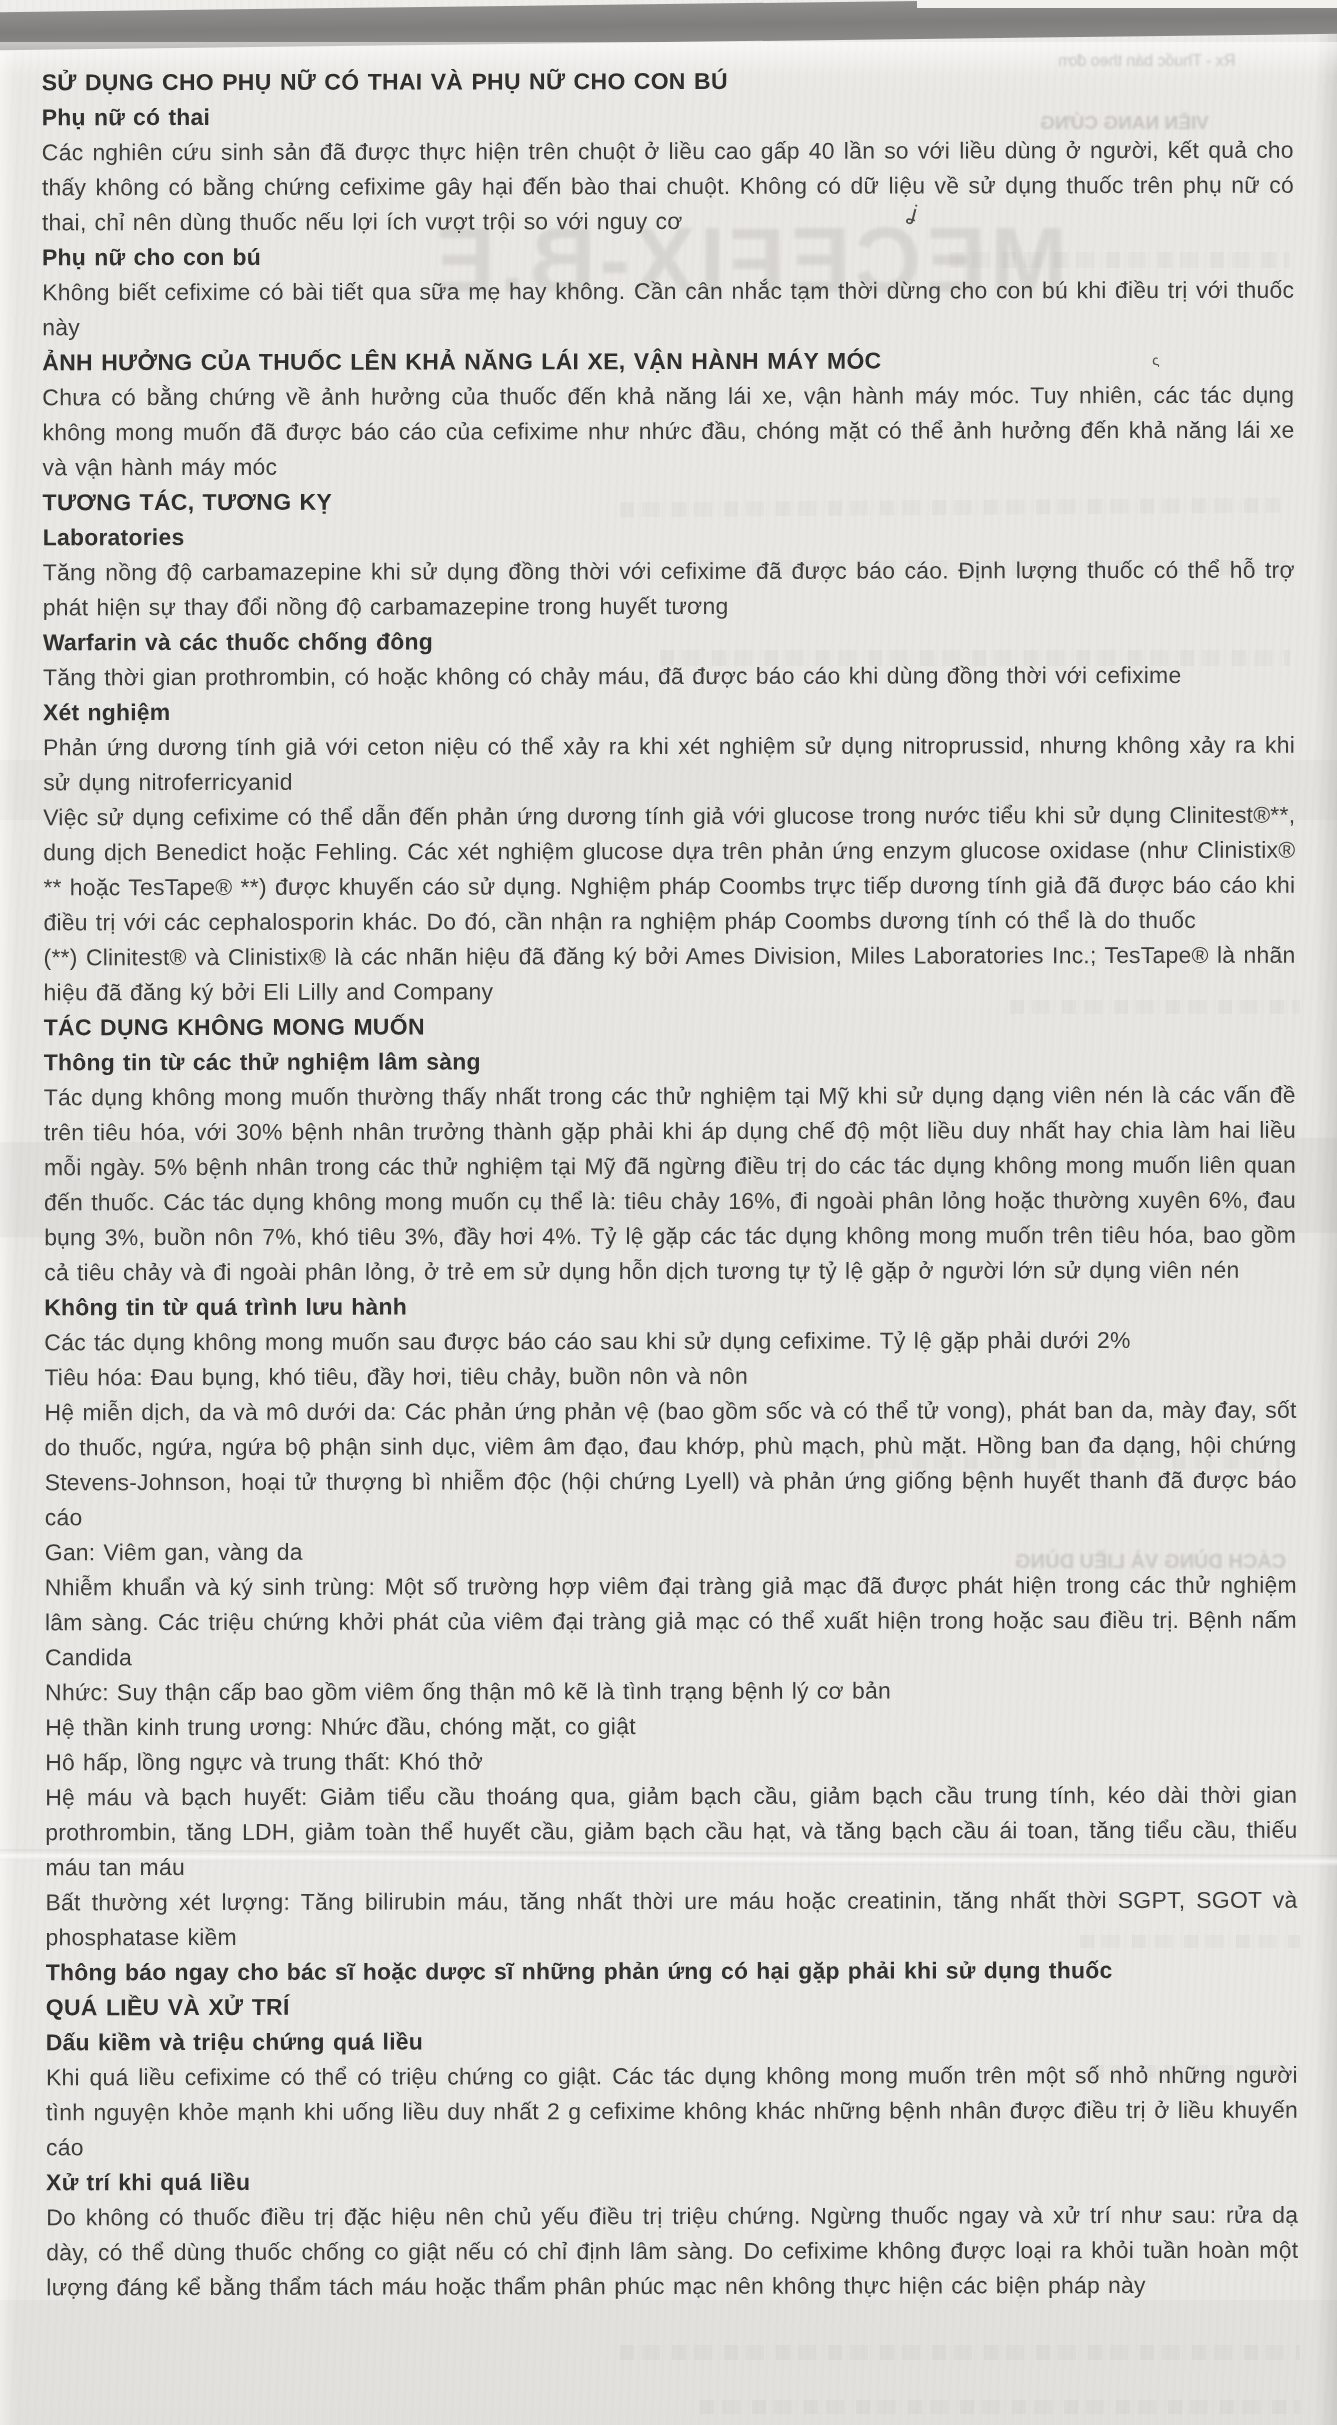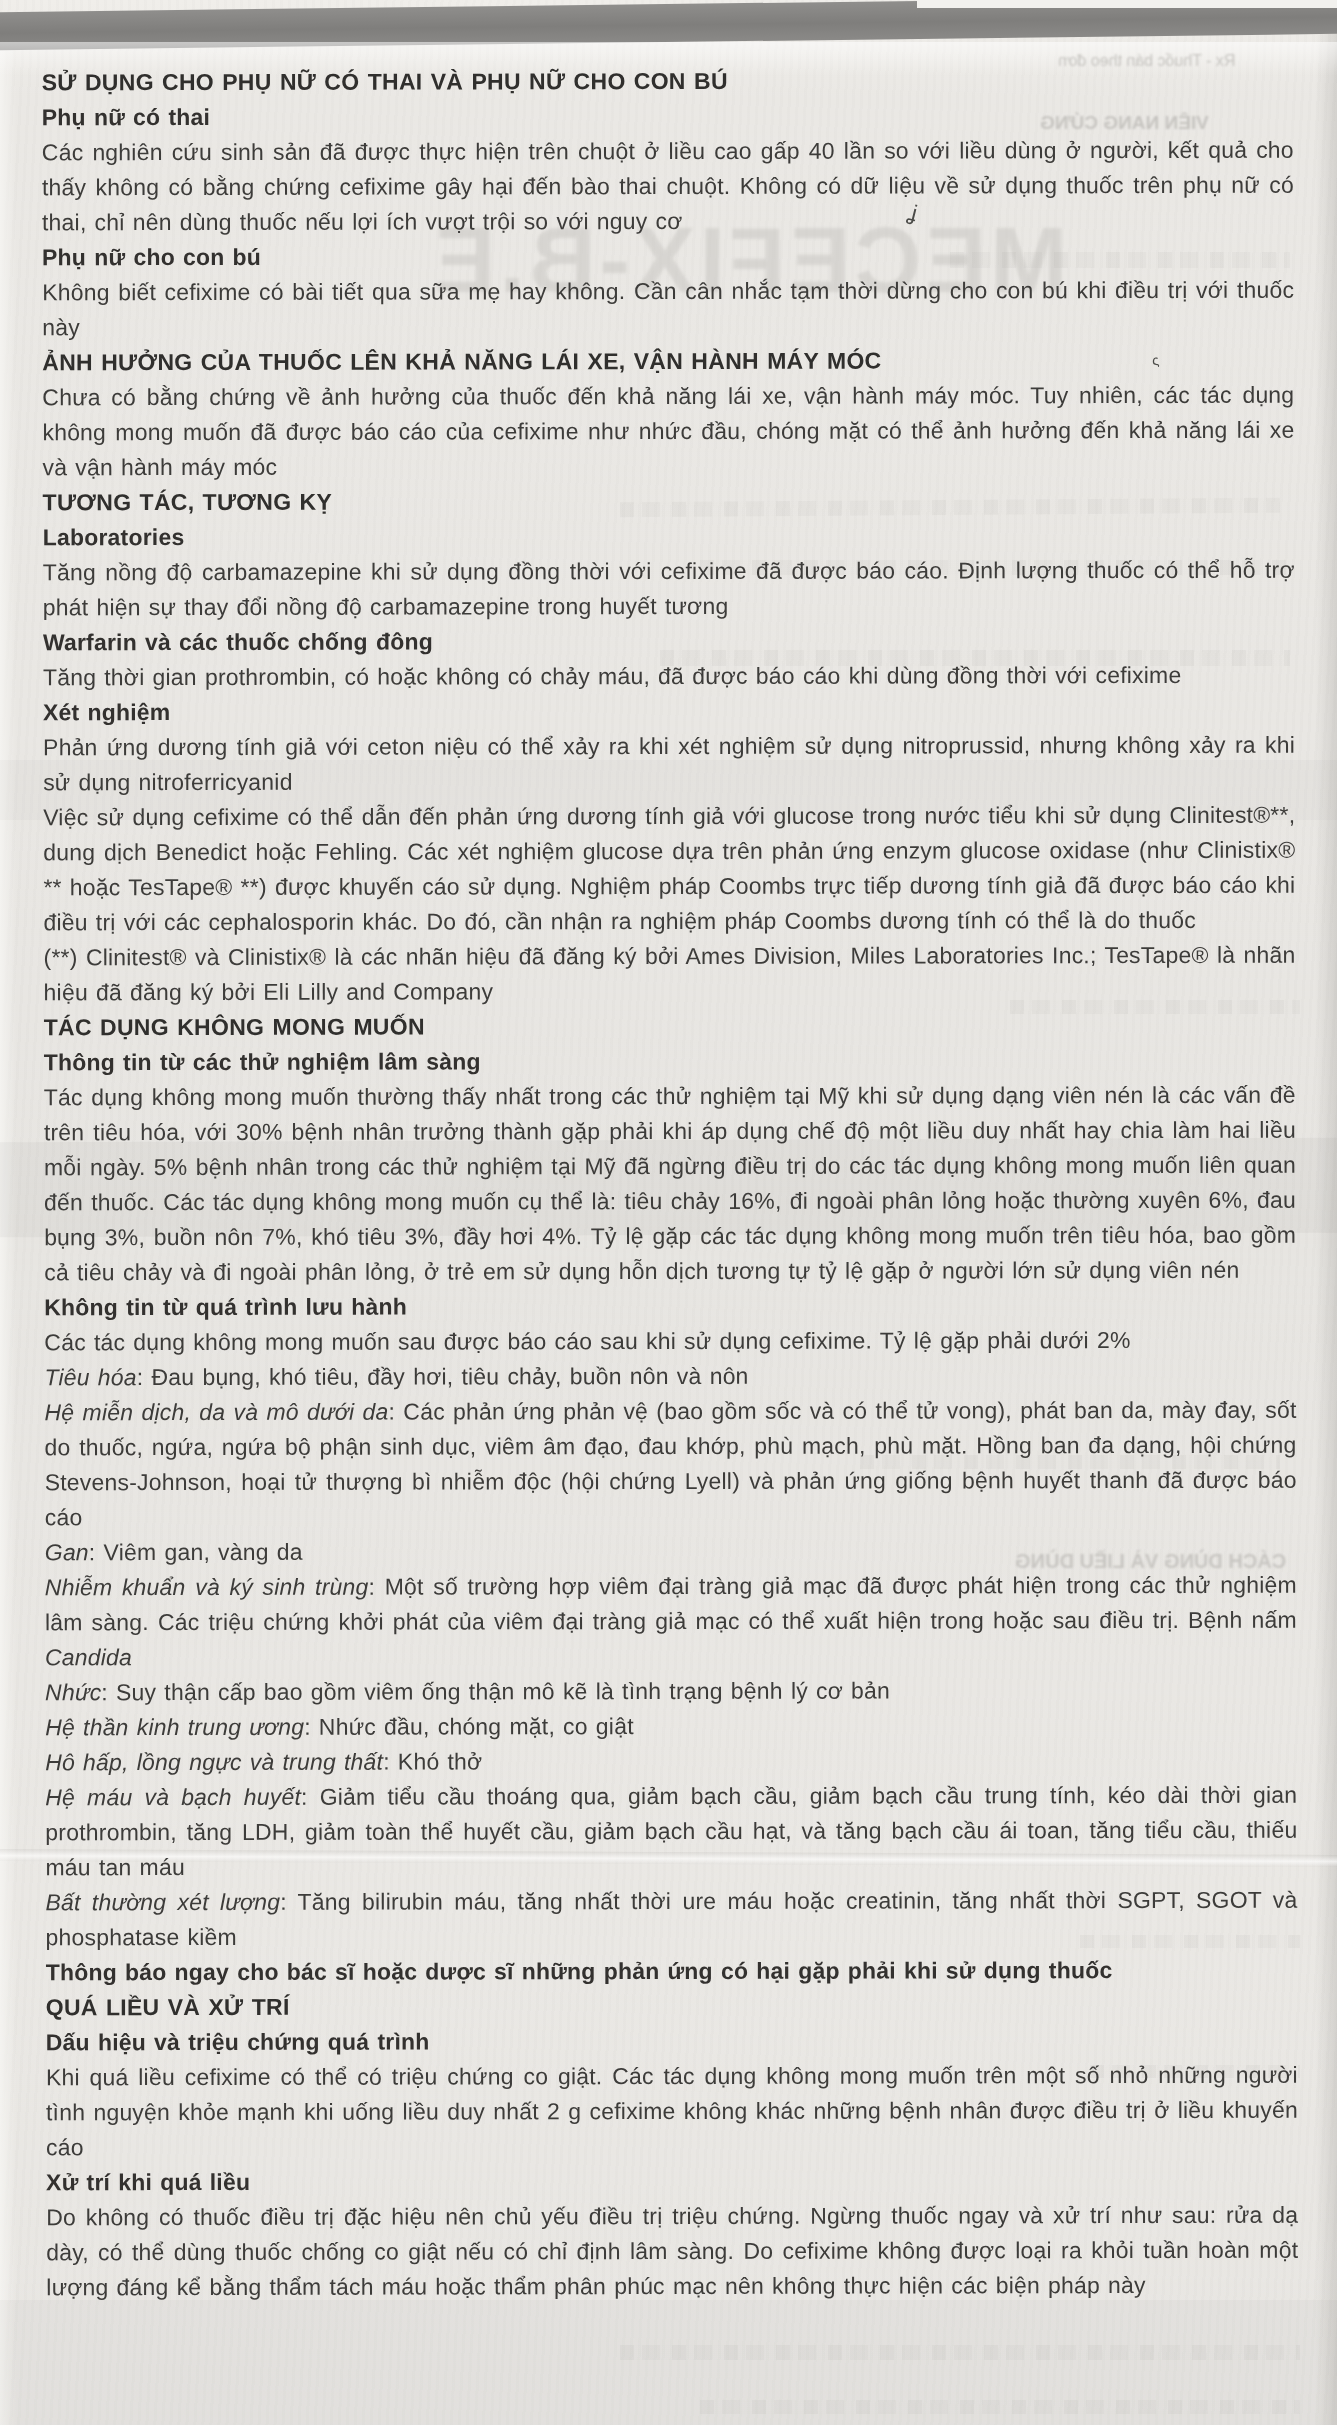--- a/index.html
+++ b/index.html
@@ -67,21 +67,21 @@
   
   .content{
     position:absolute;left:44px;top:64px;width:1252px;
     font-size:23px;line-height:35px;color:#3d3c3a;
     text-align:justify;letter-spacing:0.2px;word-spacing:1.5px;
     transform:rotate(-0.12deg);
   }
   .block{margin:0;}
   .block.h1{font-weight:700;color:#302f2d;letter-spacing:0.3px;}
   .block.h2{font-weight:700;color:#33312f;}
-  .it{font-style:italic;}
+  .it{}
 </style>
 </head>
 <body>
 
 <div class="paper"></div>
 <div class="edge-left"></div>
 <div class="edge-right"></div>
 <div class="topbar"></div>
 <div class="topbar-white"></div>
 <div class="top-highlight"></div>
@@ -133,17 +133,17 @@
     <div class="block p"><span class="it">Hệ miễn dịch, da và mô dưới da</span><span>: Các phản ứng phản vệ (bao gồm sốc và có thể tử vong), phát ban da, mày đay, sốt do thuốc, ngứa, ngứa bộ phận sinh dục, viêm âm đạo, đau khớp, phù mạch, phù mặt. Hồng ban đa dạng, hội chứng Stevens-Johnson, hoại tử thượng bì nhiễm độc (hội chứng Lyell) và phản ứng giống bệnh huyết thanh đã được báo cáo</span></div>
     <div class="block p"><span class="it">Gan</span><span>: Viêm gan, vàng da</span></div>
     <div class="block p"><span class="it">Nhiễm khuẩn và ký sinh trùng</span><span>: Một số trường hợp viêm đại tràng giả mạc đã được phát hiện trong các thử nghiệm lâm sàng. Các triệu chứng khởi phát của viêm đại tràng giả mạc có thể xuất hiện trong hoặc sau điều trị. Bệnh nấm </span><span class="it">Candida</span></div>
     <div class="block p"><span class="it">Nhức</span><span>: Suy thận cấp bao gồm viêm ống thận mô kẽ là tình trạng bệnh lý cơ bản</span></div>
     <div class="block p"><span class="it">Hệ thần kinh trung ương</span><span>: Nhức đầu, chóng mặt, co giật</span></div>
     <div class="block p"><span class="it">Hô hấp, lồng ngực và trung thất</span><span>: Khó thở</span></div>
     <div class="block p"><span class="it">Hệ máu và bạch huyết</span><span>: Giảm tiểu cầu thoáng qua, giảm bạch cầu, giảm bạch cầu trung tính, kéo dài thời gian prothrombin, tăng LDH, giảm toàn thể huyết cầu, giảm bạch cầu hạt, và tăng bạch cầu ái toan, tăng tiểu cầu, thiếu máu tan máu</span></div>
     <div class="block p"><span class="it">Bất thường xét lượng</span><span>: Tăng bilirubin máu, tăng nhất thời ure máu hoặc creatinin, tăng nhất thời SGPT, SGOT và phosphatase kiềm</span></div>
     <div class="block h2"><span>Thông báo ngay cho bác sĩ hoặc dược sĩ những phản ứng có hại gặp phải khi sử dụng thuốc</span></div>
     <div class="block h1"><span>QUÁ LIỀU VÀ XỬ TRÍ</span></div>
-    <div class="block h2"><span>Dấu hiệu và triệu chứng quá trình</span></div>
+    <div class="block h2"><span>Dấu kiềm và triệu chứng quá liều</span></div>
     <div class="block p"><span>Khi quá liều cefixime có thể có triệu chứng co giật. Các tác dụng không mong muốn trên một số nhỏ những người tình nguyện khỏe mạnh khi uống liều duy nhất 2 g cefixime không khác những bệnh nhân được điều trị ở liều khuyến cáo</span></div>
     <div class="block h2"><span>Xử trí khi quá liều</span></div>
     <div class="block p"><span>Do không có thuốc điều trị đặc hiệu nên chủ yếu điều trị triệu chứng. Ngừng thuốc ngay và xử trí như sau: rửa dạ dày, có thể dùng thuốc chống co giật nếu có chỉ định lâm sàng. Do cefixime không được loại ra khỏi tuần hoàn một lượng đáng kể bằng thẩm tách máu hoặc thẩm phân phúc mạc nên không thực hiện các biện pháp này</span></div>
   </main>
 
 </body></html>

